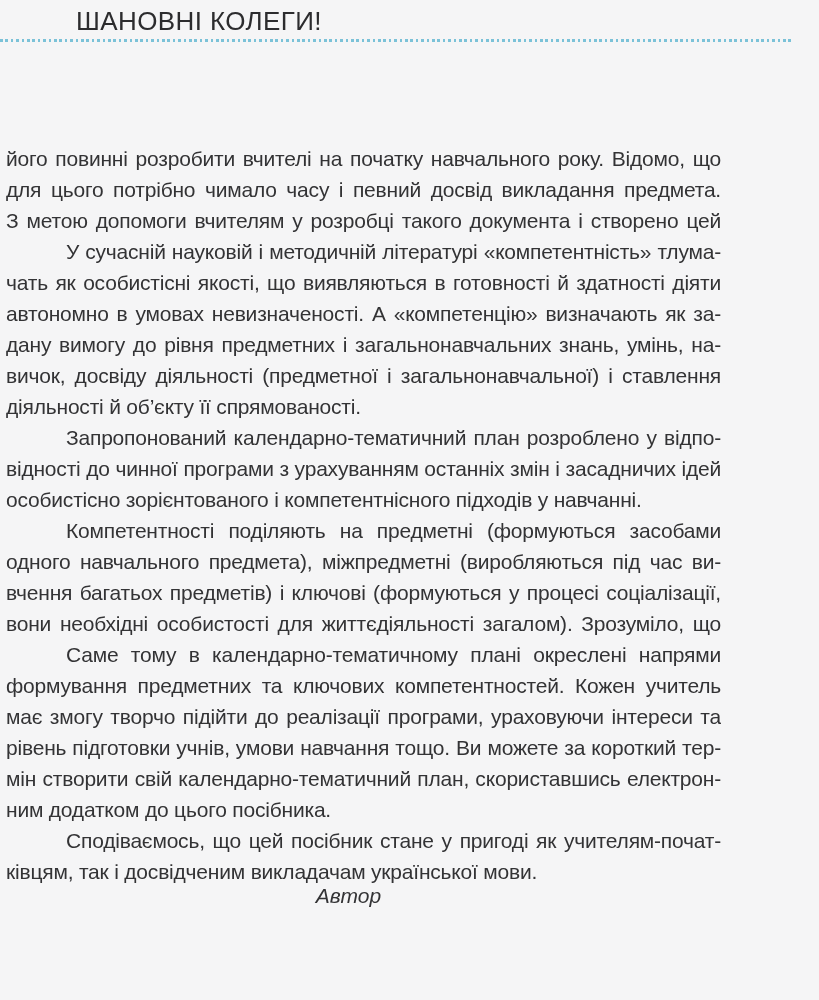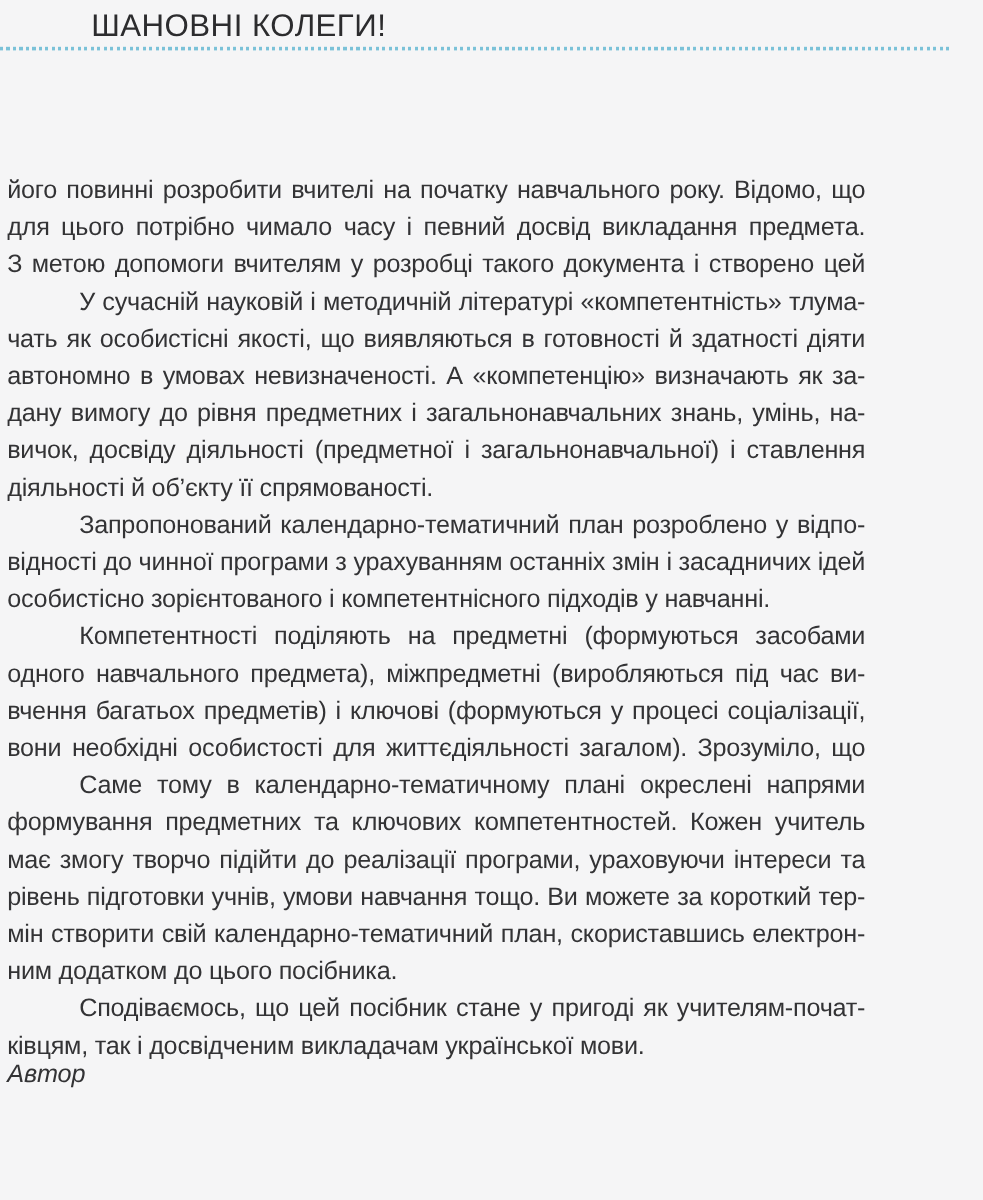--- a/index.html
+++ b/index.html
@@ -54,21 +54,21 @@
     overflow: hidden;
   }
   .ln.first { padding-left: 60px; }
   .ln.endline { text-align-last: left; }
   .signature {
     margin-top: -2px;
     padding-right: 30px;
     font-size: 21px;
     line-height: 22px;
     font-style: italic;
-    text-align: left;
+    text-align: center;
     color: #333335;
   }
 </style>
 </head>
 <body>
 
 <div class="page">
 
   <h1 class="heading">ШАНОВНІ КОЛЕГИ!</h1>
 

